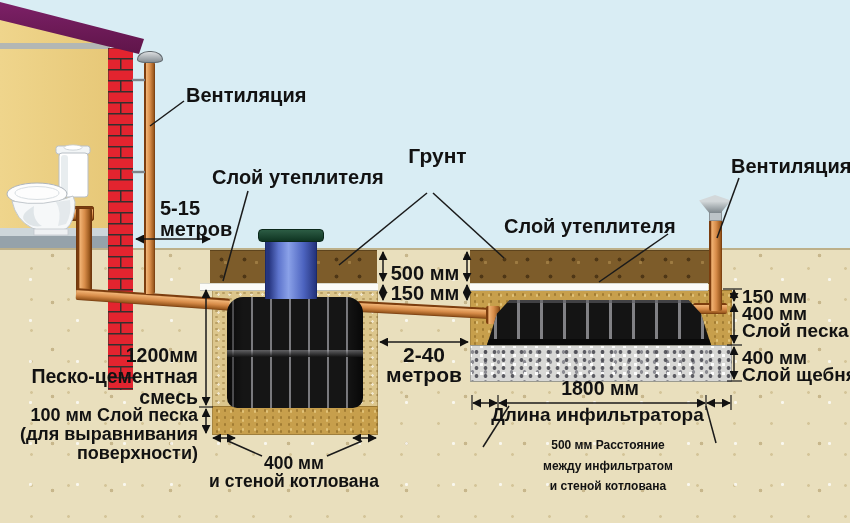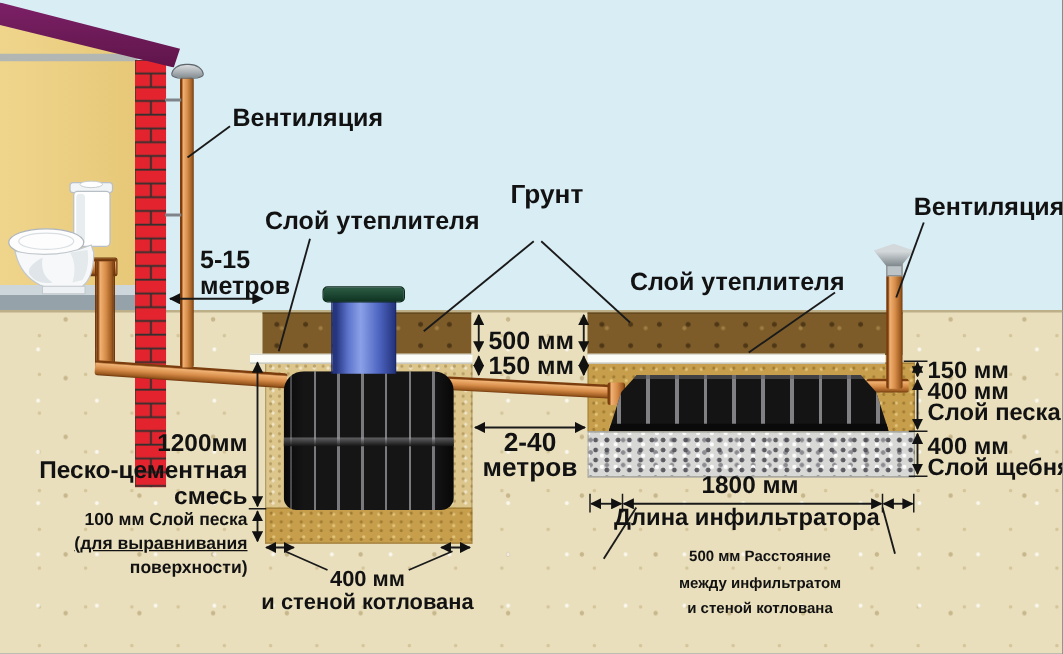--- a/index.html
+++ b/index.html
@@ -233,23 +233,23 @@
     <span style="position:static;display:block;">5-15</span>
     <span style="position:static;display:block;">метров</span>
   </div>
   <div class="txt lbl ctr" style="left:384px;top:263px;width:82px;font-size:20px;">500 мм</div>
   <div class="txt lbl ctr" style="left:384px;top:283px;width:82px;font-size:20px;">150 мм</div>
   <div class="txt lbl rgt" style="left:20px;top:321px;width:178px;font-size:19.5px;line-height:21px;margin-top:24px;">
     <span style="position:static;display:block;">1200мм</span>
     <span style="position:static;display:block;">Песко-цементная</span>
     <span style="position:static;display:block;">смесь</span>
   </div>
-  <div class="txt lbl rgt" style="left:12px;top:406px;width:186px;font-size:14px;line-height:19px;text-align:right;">
+  <div class="txt lbl rgt" style="left:12px;top:406px;width:186px;font-size:18px;line-height:19px;text-align:right;">
     <span style="position:static;display:block;">100 мм Слой песка</span>
-    <span style="position:static;display:block;text-decoration:underline;">(для выравнивания</span>
+    <span style="position:static;display:block;">(для выравнивания</span>
     <span style="position:static;display:block;">поверхности)</span>
   </div>
   <div class="txt lbl ctr" style="left:166px;top:455px;width:256px;font-size:17.5px;line-height:17.5px;">
     <span style="position:static;display:block;">400 мм</span>
     <span style="position:static;display:block;">и стеной котлована</span>
   </div>
   <div class="txt lbl ctr" style="left:384px;top:345px;width:80px;font-size:21px;line-height:20px;">
     <span style="position:static;display:block;">2-40</span>
     <span style="position:static;display:block;">метров</span>
   </div>

